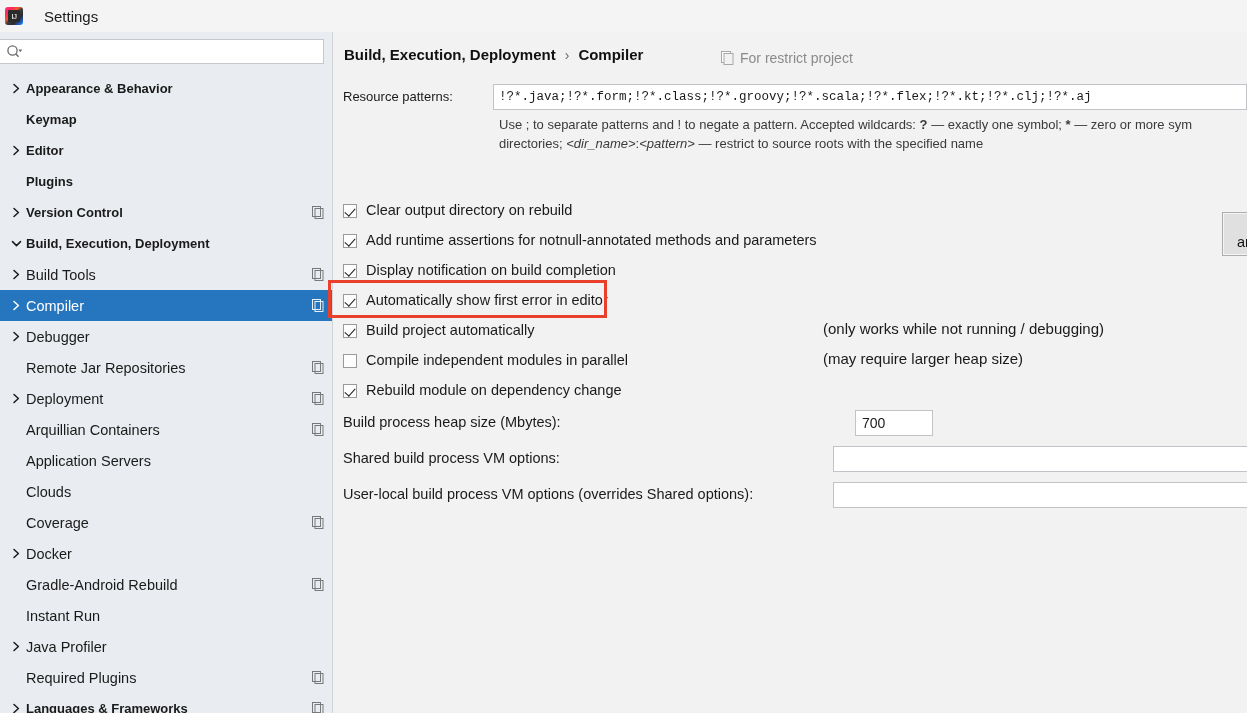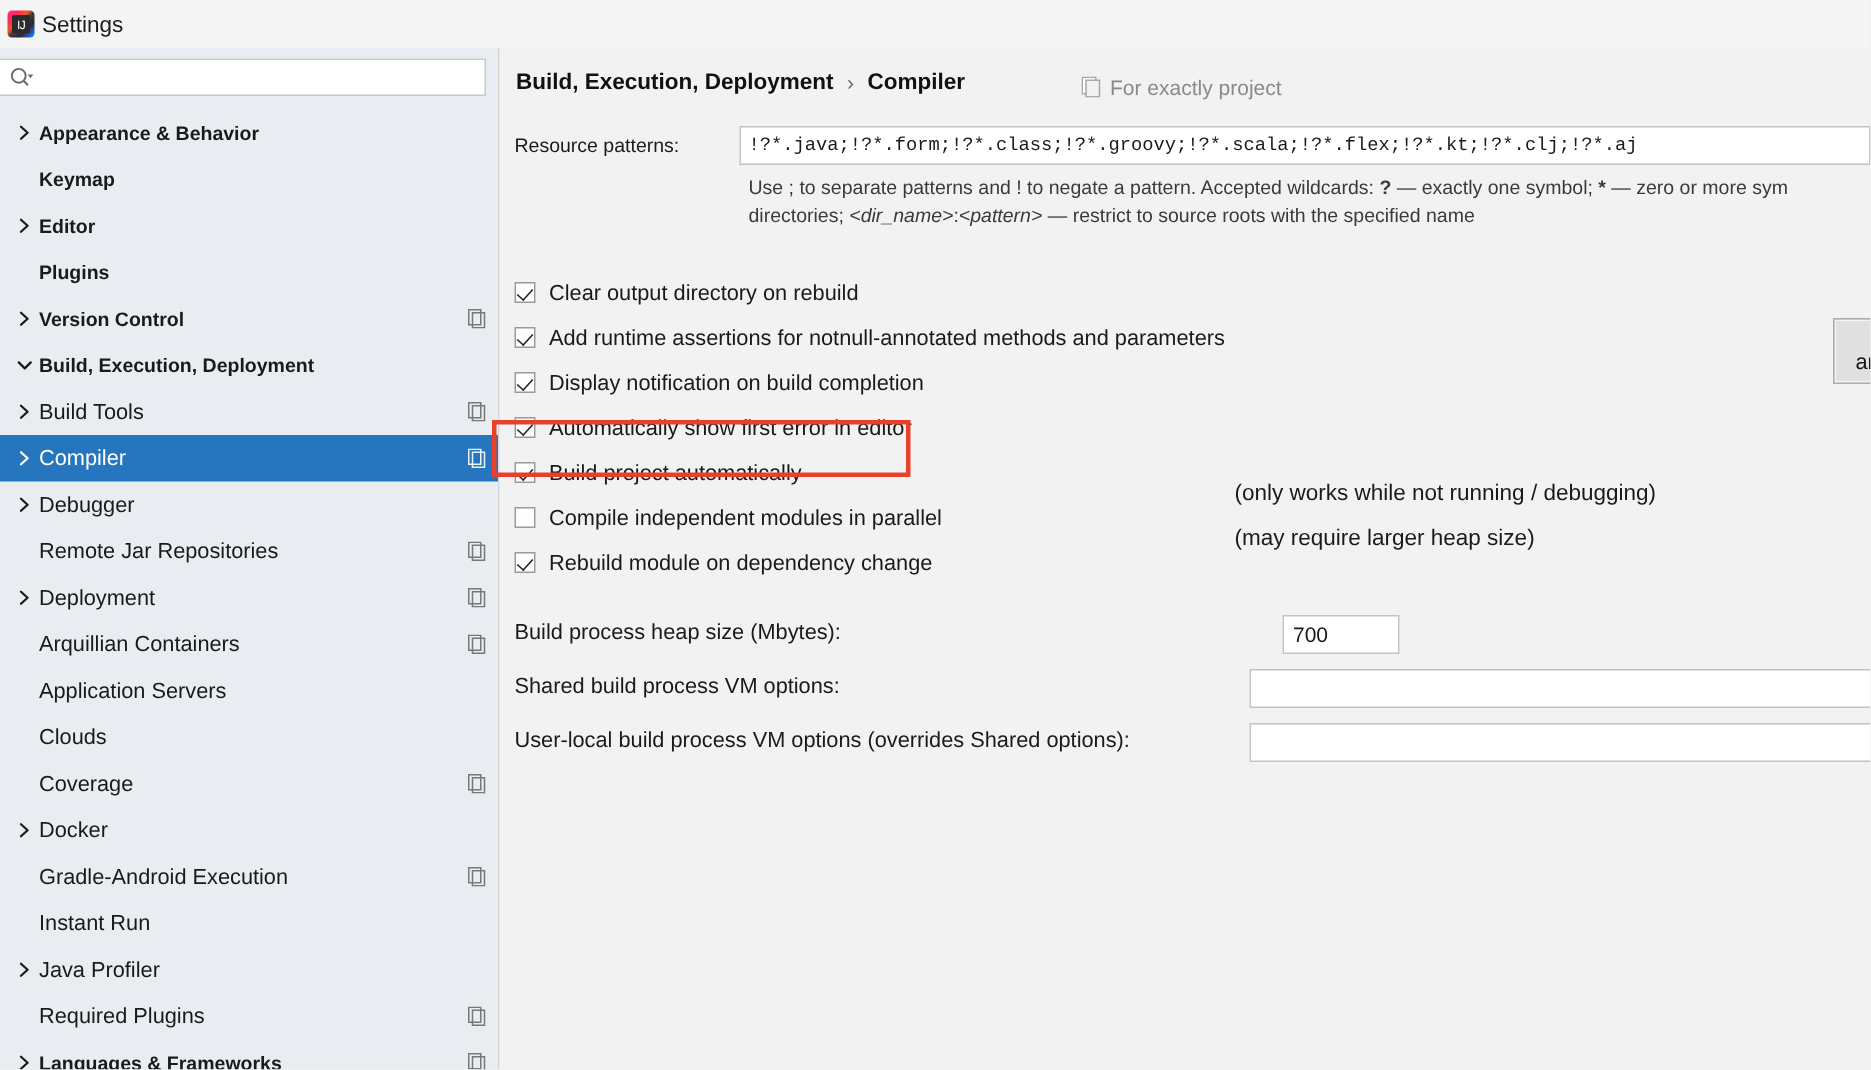--- a/index.html
+++ b/index.html
@@ -11,21 +11,21 @@
   }
   #app{position:relative;width:1247px;height:713px;}
 
   
   .titlebar{
     position:absolute;left:0;top:0;width:1247px;height:32px;
     background:#f4f4f4;border-bottom:1px solid #dcdcdc;
     display:flex;align-items:center;
   }
   .app-icon{
-    width:18px;height:18px;margin-left:5px;margin-right:5px;
+    width:18px;height:18px;margin-left:5px;margin-right:21px;
     border-radius:3px;position:relative;overflow:hidden;
     background:linear-gradient(135deg,#ff318c 0%,#fe2857 22%,#f0592a 40%,#3d3d3d 52%,#2b2b2b 70%,#2060d8 88%,#00b0ff 100%);
     flex:none;
   }
   .app-icon::after{
     content:"";position:absolute;left:3px;top:3px;right:3px;bottom:3px;
     background:#2b2b2b;border-radius:1px;
   }
   .app-icon .ij{
     position:absolute;z-index:2;left:0;top:0;right:0;bottom:0;
@@ -95,21 +95,21 @@
     font-size:12.5px;color:#1a1a1a;padding:0 5px;outline:none;
   }
   .res-hint{
     position:absolute;left:156px;top:31px;width:790px;
     font-size:13px;color:#3a3a3a;line-height:19px;white-space:nowrap;
   }
   .res-hint i{font-style:italic;}
   .res-hint b{font-weight:bold;}
 
   .checks{position:absolute;left:10px;top:156px;width:904px;}
-  .chk-row{position:relative;height:30px;display:flex;align-items:flex-start;}
+  .chk-row{position:relative;height:30px;display:flex;align-items:flex-end;}
   .cbox{
     width:14px;height:14px;box-sizing:border-box;
     border:1px solid #9a9a9a;background:#fdfdfd;
     margin-right:9px;position:relative;flex:none;
   }
   .cbox.on::after{
     content:"";position:absolute;left:3px;top:1px;width:5px;height:9px;
     border:solid #1e1e1e;border-width:0 1.8px 1.8px 0;transform:rotate(42deg);
   }
   .chk-label{font-size:14.5px;color:#1a1a1a;white-space:nowrap;}
@@ -305,21 +305,21 @@
         <div class="tree-item l1">
           <span class="tw">
             <svg width="9" height="11" viewBox="0 0 9 11">
               <path d="M2 1.5 L6.4 5.5 L2 9.5" fill="none" stroke="currentColor" stroke-width="1.5" stroke-linecap="round" stroke-linejoin="round"></path>
             </svg>
           </span>
           <span class="tree-label">Docker</span>
         </div>
         <div class="tree-item l1">
           <span class="tw"></span>
-          <span class="tree-label">Gradle-Android Execution</span>
+          <span class="tree-label">Gradle-Android Rebuild</span>
           <span class="copy-icon">
             <svg width="12" height="13" viewBox="0 0 12 13">
               <rect x="0.5" y="0.5" width="8" height="10" fill="none" stroke="currentColor"></rect>
               <rect x="3" y="2.5" width="8" height="10" fill="none" stroke="currentColor"></rect>
             </svg>
           </span>
         </div>
         <div class="tree-item l1">
           <span class="tw"></span>
           <span class="tree-label">Instant Run</span>
@@ -367,21 +367,21 @@
       <span>Compiler</span>
     </div>
 
     <div class="scope">
       <span class="doc-ico">
         <svg width="13" height="14" viewBox="0 0 13 14">
           <rect x="0.5" y="0.5" width="9" height="11" fill="#fff" stroke="#a8a8a8"></rect>
           <rect x="3" y="2.5" width="9" height="11" fill="#f2f2f2" stroke="#a8a8a8"></rect>
         </svg>
       </span>
-      <span>For exactly project</span>
+      <span>For restrict project</span>
     </div>
 
     <div class="row-res">
       <div class="res-label">Resource patterns:</div>
       <input class="res-input" type="text" value="!?*.java;!?*.form;!?*.class;!?*.groovy;!?*.scala;!?*.flex;!?*.kt;!?*.clj;!?*.aj" style="">
       <div class="res-hint">
         <div><span>Use ; to separate patterns and ! to negate a pattern. Accepted wildcards: </span><b>?</b><span> — exactly one symbol; </span><b>*</b><span> — zero or more sym</span></div>
         <div><span>directories; </span><i>&lt;dir_name&gt;</i><span>:</span><i>&lt;pattern&gt;</i><span> — restrict to source roots with the specified name</span></div>
       </div>
     </div>

